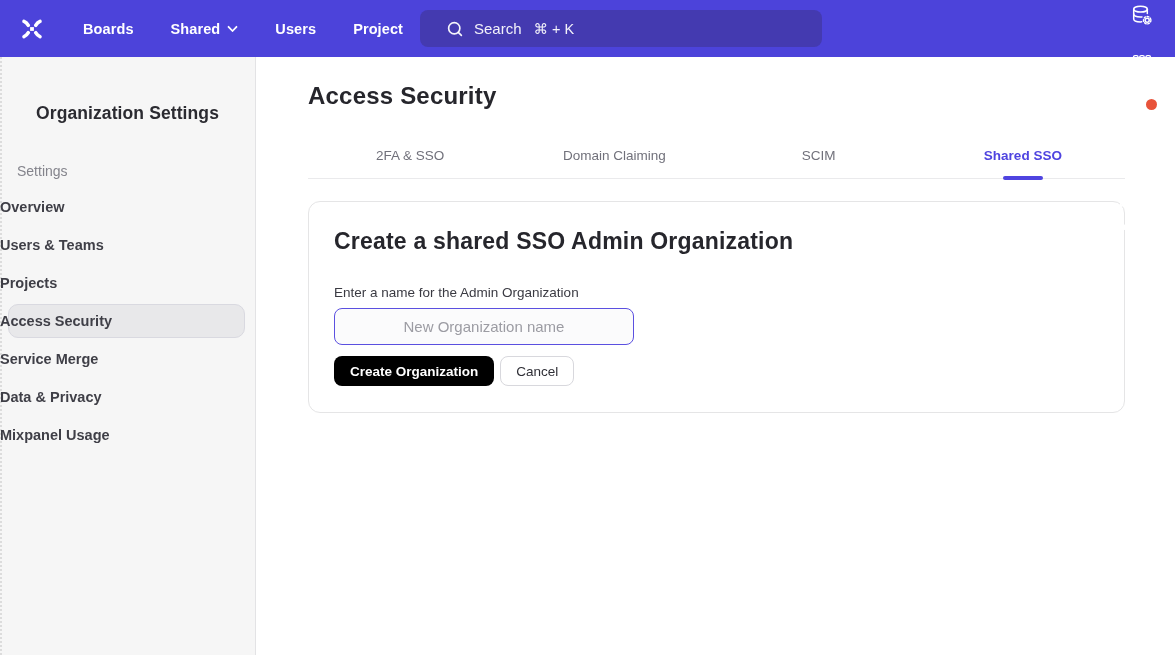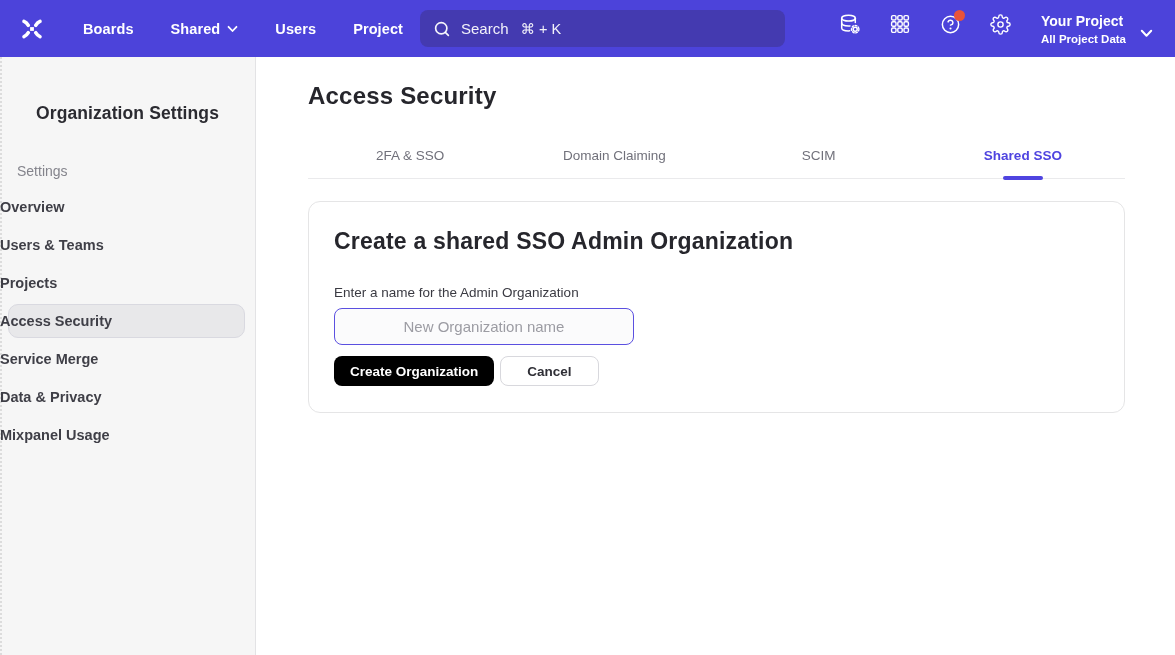--- a/index.html
+++ b/index.html
@@ -6,27 +6,27 @@
   html,body { width:1175px; height:655px; overflow:hidden;
     font-family:"Liberation Sans", sans-serif; background:#fff; }
 
   
   .navbar { position:fixed; top:0; left:0; width:1175px; height:57px;
     background:#4c43da; display:flex; align-items:center; z-index:10; }
   .nav-left { display:flex; align-items:center; gap:37px; margin-left:18px; }
   .logo { width:28px; height:28px; display:flex; cursor:pointer; }
   .nav-link { color:#fff; font-size:14.5px; font-weight:600; cursor:pointer;
     display:flex; align-items:center; gap:7px; letter-spacing:.1px; }
-  .nav-search { position:absolute; left:420px; top:10px; width:365px; height:37px;
+  .nav-search { position:absolute; left:420px; top:10px; width:402px; height:37px;
     background:#443ab0; border-radius:8px; display:flex; align-items:center;
-    padding-left:13px; gap:10px; cursor:text; }
+    padding-left:26px; gap:10px; cursor:text; }
   .nav-search .s-label { color:rgba(255,255,255,.93); font-size:15px; }
   .nav-search .s-shortcut { color:rgba(255,255,255,.93); font-size:14.5px; margin-left:2px; }
-  .nav-right { position:absolute; right:22px; top:13px; height:57px;
-    display:flex; align-items:flex-start; gap:28px; }
+  .nav-right { position:absolute; right:22px; top:4px; height:57px;
+    display:flex; align-items:flex-end; gap:28px;flex-direction:column; }
   .icon-btn { width:22px; height:22px; position:relative; display:flex;
     align-items:center; justify-content:center; cursor:pointer; }
   .notif-dot { position:absolute; top:-3px; right:-4px; width:11px; height:11px;
     border-radius:50%; background:#e8533a; }
   .project { display:flex; align-items:center; gap:14px; cursor:pointer; margin-left:2px; }
   .project-text { display:flex; flex-direction:column; }
   .project-name { color:#fff; font-size:14px; font-weight:700; line-height:17px; }
   .project-scope { color:#fff; font-size:11.5px; font-weight:700; line-height:14px; margin-top:2px; }
   .project-chevron { margin-top:8px; display:flex; }
 
@@ -62,22 +62,22 @@
   .field-label { margin-top:30px; font-size:13.5px; color:#3a3a42; }
   .org-input { margin-top:8px; display:block; width:300px; height:37px;
     border:1.5px solid #5b50e0; border-radius:8px; background:#fbfbfc;
     padding:0 12px; font-size:15px; color:#33333a; outline:none;
     font-family:"Liberation Sans", sans-serif;text-align:center; }
   .org-input::placeholder { color:#9c9ca3; }
   .btn-row { margin-top:11px; display:flex; gap:6px; align-items:center; }
   .btn { height:30px; border-radius:8px; font-size:13.5px; cursor:pointer;
     font-family:"Liberation Sans", sans-serif; display:flex; align-items:center; }
   .btn-primary { padding:0 16px; background:#000000; color:#fff; border:none; font-weight:700; }
-  .btn-secondary { padding:0 26px; background:#fff; color:#2f2f36;
-    border:1px solid #d8d8dd; font-weight:700; }
+  .btn-secondary { padding:0 15px; background:#fff; color:#2f2f36;
+    border:1px solid #d8d8dd; font-weight:400; }
 
   svg { display:block; }
 </style>
 </head>
 <body>
 
 <header class="navbar">
   <div class="nav-left">
     <div class="logo">
       <svg width="28" height="28" viewBox="0 0 28 28" fill="none" stroke="#fff" stroke-width="3.6" stroke-linecap="round">

